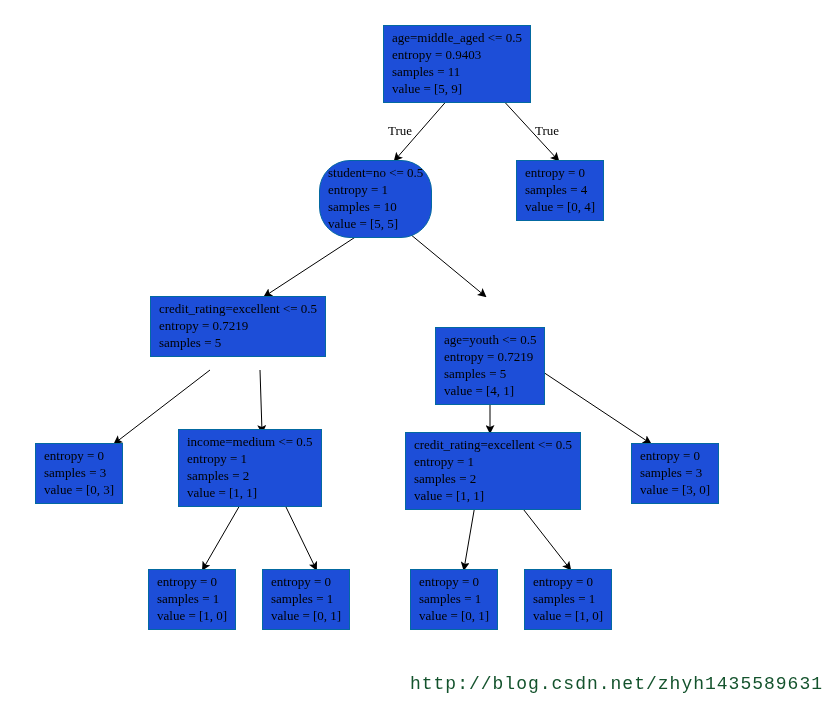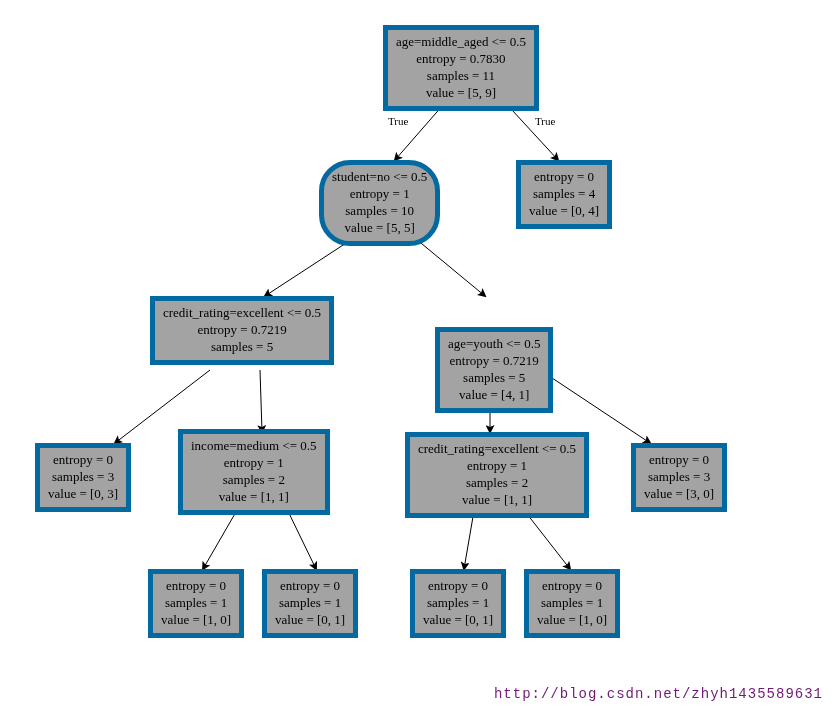--- a/index.html
+++ b/index.html
@@ -7,50 +7,51 @@
     padding: 0;
     background: #fff;
     font-family: "Times New Roman", serif;
     font-size: 13px;
     width: 835px;
     height: 710px;
     position: relative;
   }
   .node {
     position: absolute;
-    border: 5px solid #0369a1;
-    background: #a3a3a3;
-    text-align: center;
+    border: 1px solid #0369a1;
+    background: #1d4ed8;
+    text-align: left;
     padding: 4px 8px;
     line-height: 1.3;
     box-sizing: border-box;
   }
   .node div {
     white-space: nowrap;
   }
   svg {
     position: absolute;
     top: 0;
     left: 0;
     width: 835px;
     height: 710px;
     pointer-events: none;
   }
   .edge-label {
     position: absolute;
-    font-size: 11px;
+    font-size: 13px;
     background: transparent;
+    margin-top: 8px;
   }
   .watermark {
     position: absolute;
-    bottom: 8px;
+    bottom: 16px;
     right: 12px;
     font-family: "Courier New", monospace;
-    font-size: 14px;
-    color: #701a75;
+    font-size: 18px;
+    color: #14532d;
     letter-spacing: 1px;
   }
 </style>
 </head>
 <body>
 
 <svg>
   <defs>
     <marker id="arrow" markerWidth="9" markerHeight="9" refX="7" refY="4.5" orient="auto">
       <path d="M0,0 L9,4.5 L0,9 L2,4.5 Z" fill="#000"></path>
@@ -80,21 +81,21 @@
   <line x1="475" y1="505" x2="464" y2="569" stroke="#000" stroke-width="1" marker-end="url(#arrow)"></line>
 
   <line x1="520" y1="505" x2="570" y2="569" stroke="#000" stroke-width="1" marker-end="url(#arrow)"></line>
 </svg>
 
 <div class="edge-label" style="left:388px; top:115px;">True</div>
 <div class="edge-label" style="left:535px; top:115px;">True</div>
 
 <div class="node" style="left:383px; top:25px;">
   <div>age=middle_aged &lt;= 0.5</div>
-  <div><span>entropy = </span><span>0.7830</span></div>
+  <div><span>entropy = </span><span>0.9403</span></div>
   <div><span>samples = </span><span>11</span></div>
   <div><span>value = </span>[<span>5</span>, <span>9</span>]</div>
 </div>
 
 <div class="node" style="left:319px; top:160px;border-radius:31px;">
   <div>student=no &lt;= 0.5</div>
   <div><span>entropy = </span><span>1</span></div>
   <div><span>samples = </span><span>10</span></div>
   <div><span>value = </span>[<span>5</span>, <span>5</span>]</div>
 </div>

